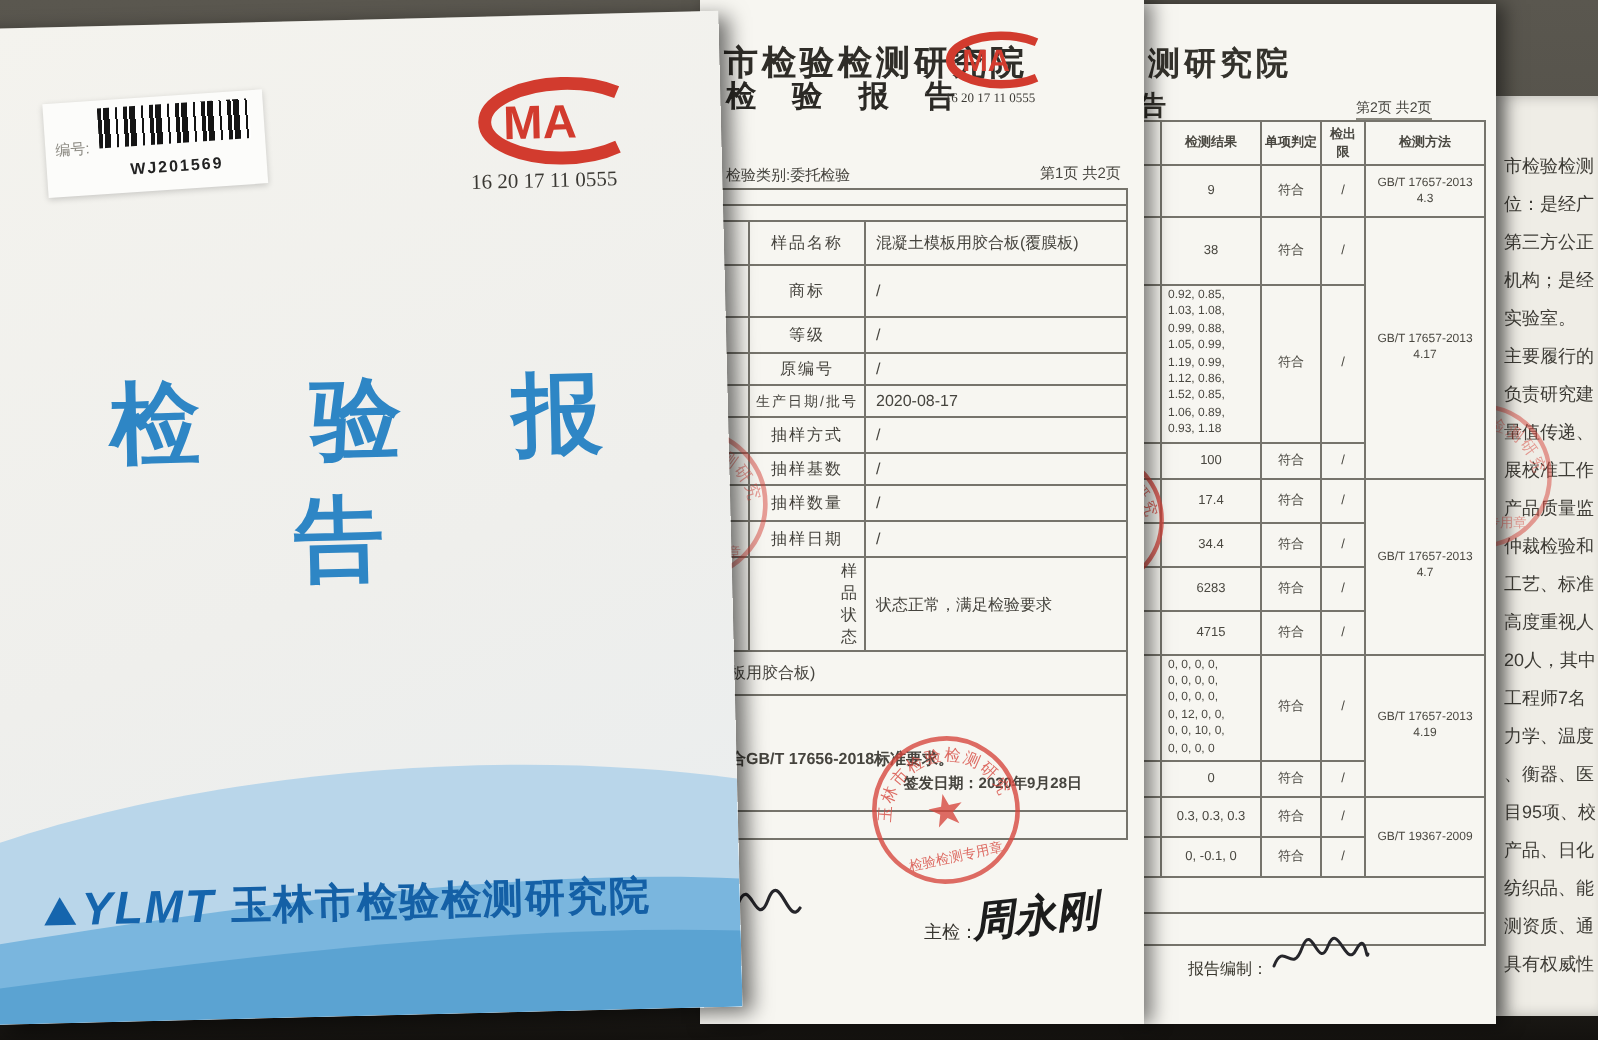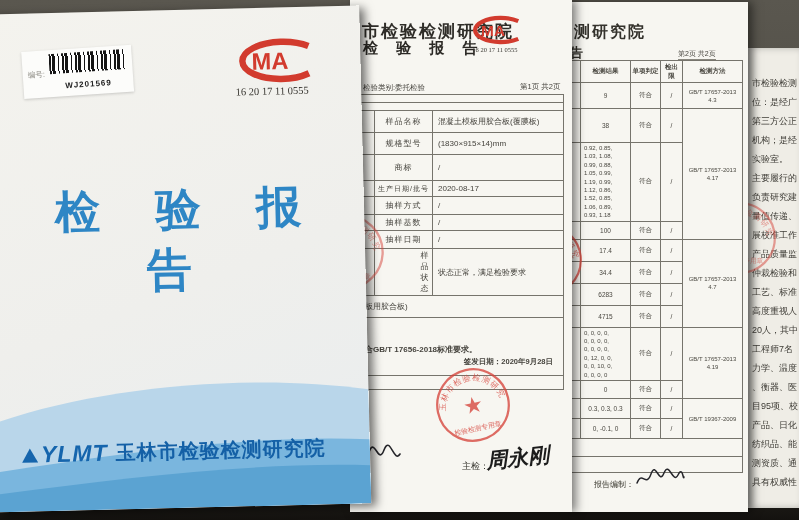--- a/index.html
+++ b/index.html
@@ -58,21 +58,21 @@
   #p1-category { left:13px; top:83px; font-size:7.5px; color:#45433d; }
   #p1-pageind { left:170px; top:82px; font-size:7.5px; color:#45433d; }
   .t1 { position:absolute; left:10px; top:94px; width:204px; font-size:8px; color:#46443e; }
   .t1 .lbl { text-align:center; letter-spacing:1px; }
   .t1 .val { padding-left:5px; }
   .h8 td{ height:8px; } .r16 td{height:16px;} .r18 td{height:18px;} .r22 td{height:22px;}
   .r26 td{height:26px;} .r34 td{height:34px;padding-left:45px;} .r58 td{height:58px;} .r14 td{height:14px;}
   .frag { font-size:8px; padding-left:4px; }
   .concl { position:relative; font-size:8px;font-weight:bold; }
   .concl .cline { position:absolute; left:4px; top:26px; }
-  .concl .issue { position:absolute; right:10px; bottom:8px; font-size:7.5px;text-align:center; }
+  .concl .issue { position:absolute; right:22px; bottom:8px; font-size:7.5px;text-align:center; }
   .sig-label { font-size:9px; color:#37352f; }
   .hand { font-style:italic; font-weight:bold; color:#1c1c1c;
           font-family:"DejaVu Sans", cursive, sans-serif; }
 
   
   #page2 { left:566px; top:2px; width:182px; height:510px; z-index:20; }
   #p2-org { left:8px; top:20px; font-size:16px; font-weight:bold; letter-spacing:2px; color:#34322c; }
   #p2-title { left:4px; top:42px; font-size:13px; font-weight:bold; letter-spacing:10px; color:#34322c; }
   #p2-pageind { left:112px; top:47px; font-size:7px; color:#45433d; border-bottom:.5px solid #8a887f; }
   .t2 { position:absolute; left:4px; top:58px; width:172px; font-size:6.5px; color:#4a4841; }
@@ -303,43 +303,53 @@
           <td colspan="3"></td>
         </tr>
     <tr class="h8">
           <td colspan="3"></td>
         </tr>
     <tr class="r22">
           <td></td>
           <td class="lbl">样品名称</td>
           <td class="val">混凝土模板用胶合板(覆膜板)</td>
         </tr>
-    <tr class="r22">
-          <td></td>
-          <td class="lbl">规格型号</td>
-          <td class="val">(1830×915×14)mm</td>
-        </tr>
     <tr class="r26">
           <td></td>
           <td class="lbl">商标</td>
+          <td class="val">/</td>
+        </tr>
+    <tr class="r18">
+          <td></td>
+          <td class="lbl">等级</td>
+          <td class="val">/</td>
+        </tr>
+    <tr class="r16">
+          <td></td>
+          <td class="lbl">原编号</td>
           <td class="val">/</td>
         </tr>
     <tr class="r16">
           <td></td>
           <td class="lbl" style="font-size:7px">生产日期/批号</td>
           <td class="val">2020-08-17</td>
         </tr>
     <tr class="r18">
           <td></td>
           <td class="lbl">抽样方式</td>
           <td class="val">/</td>
         </tr>
     <tr class="r16">
           <td></td>
           <td class="lbl">抽样基数</td>
+          <td class="val">/</td>
+        </tr>
+    <tr class="r18">
+          <td></td>
+          <td class="lbl">抽样数量</td>
           <td class="val">/</td>
         </tr>
     <tr class="r18">
           <td></td>
           <td class="lbl">抽样日期</td>
           <td class="val">/</td>
         </tr>
     <tr class="r34">
           <td></td>
           <td class="lbl">样品状态</td>

